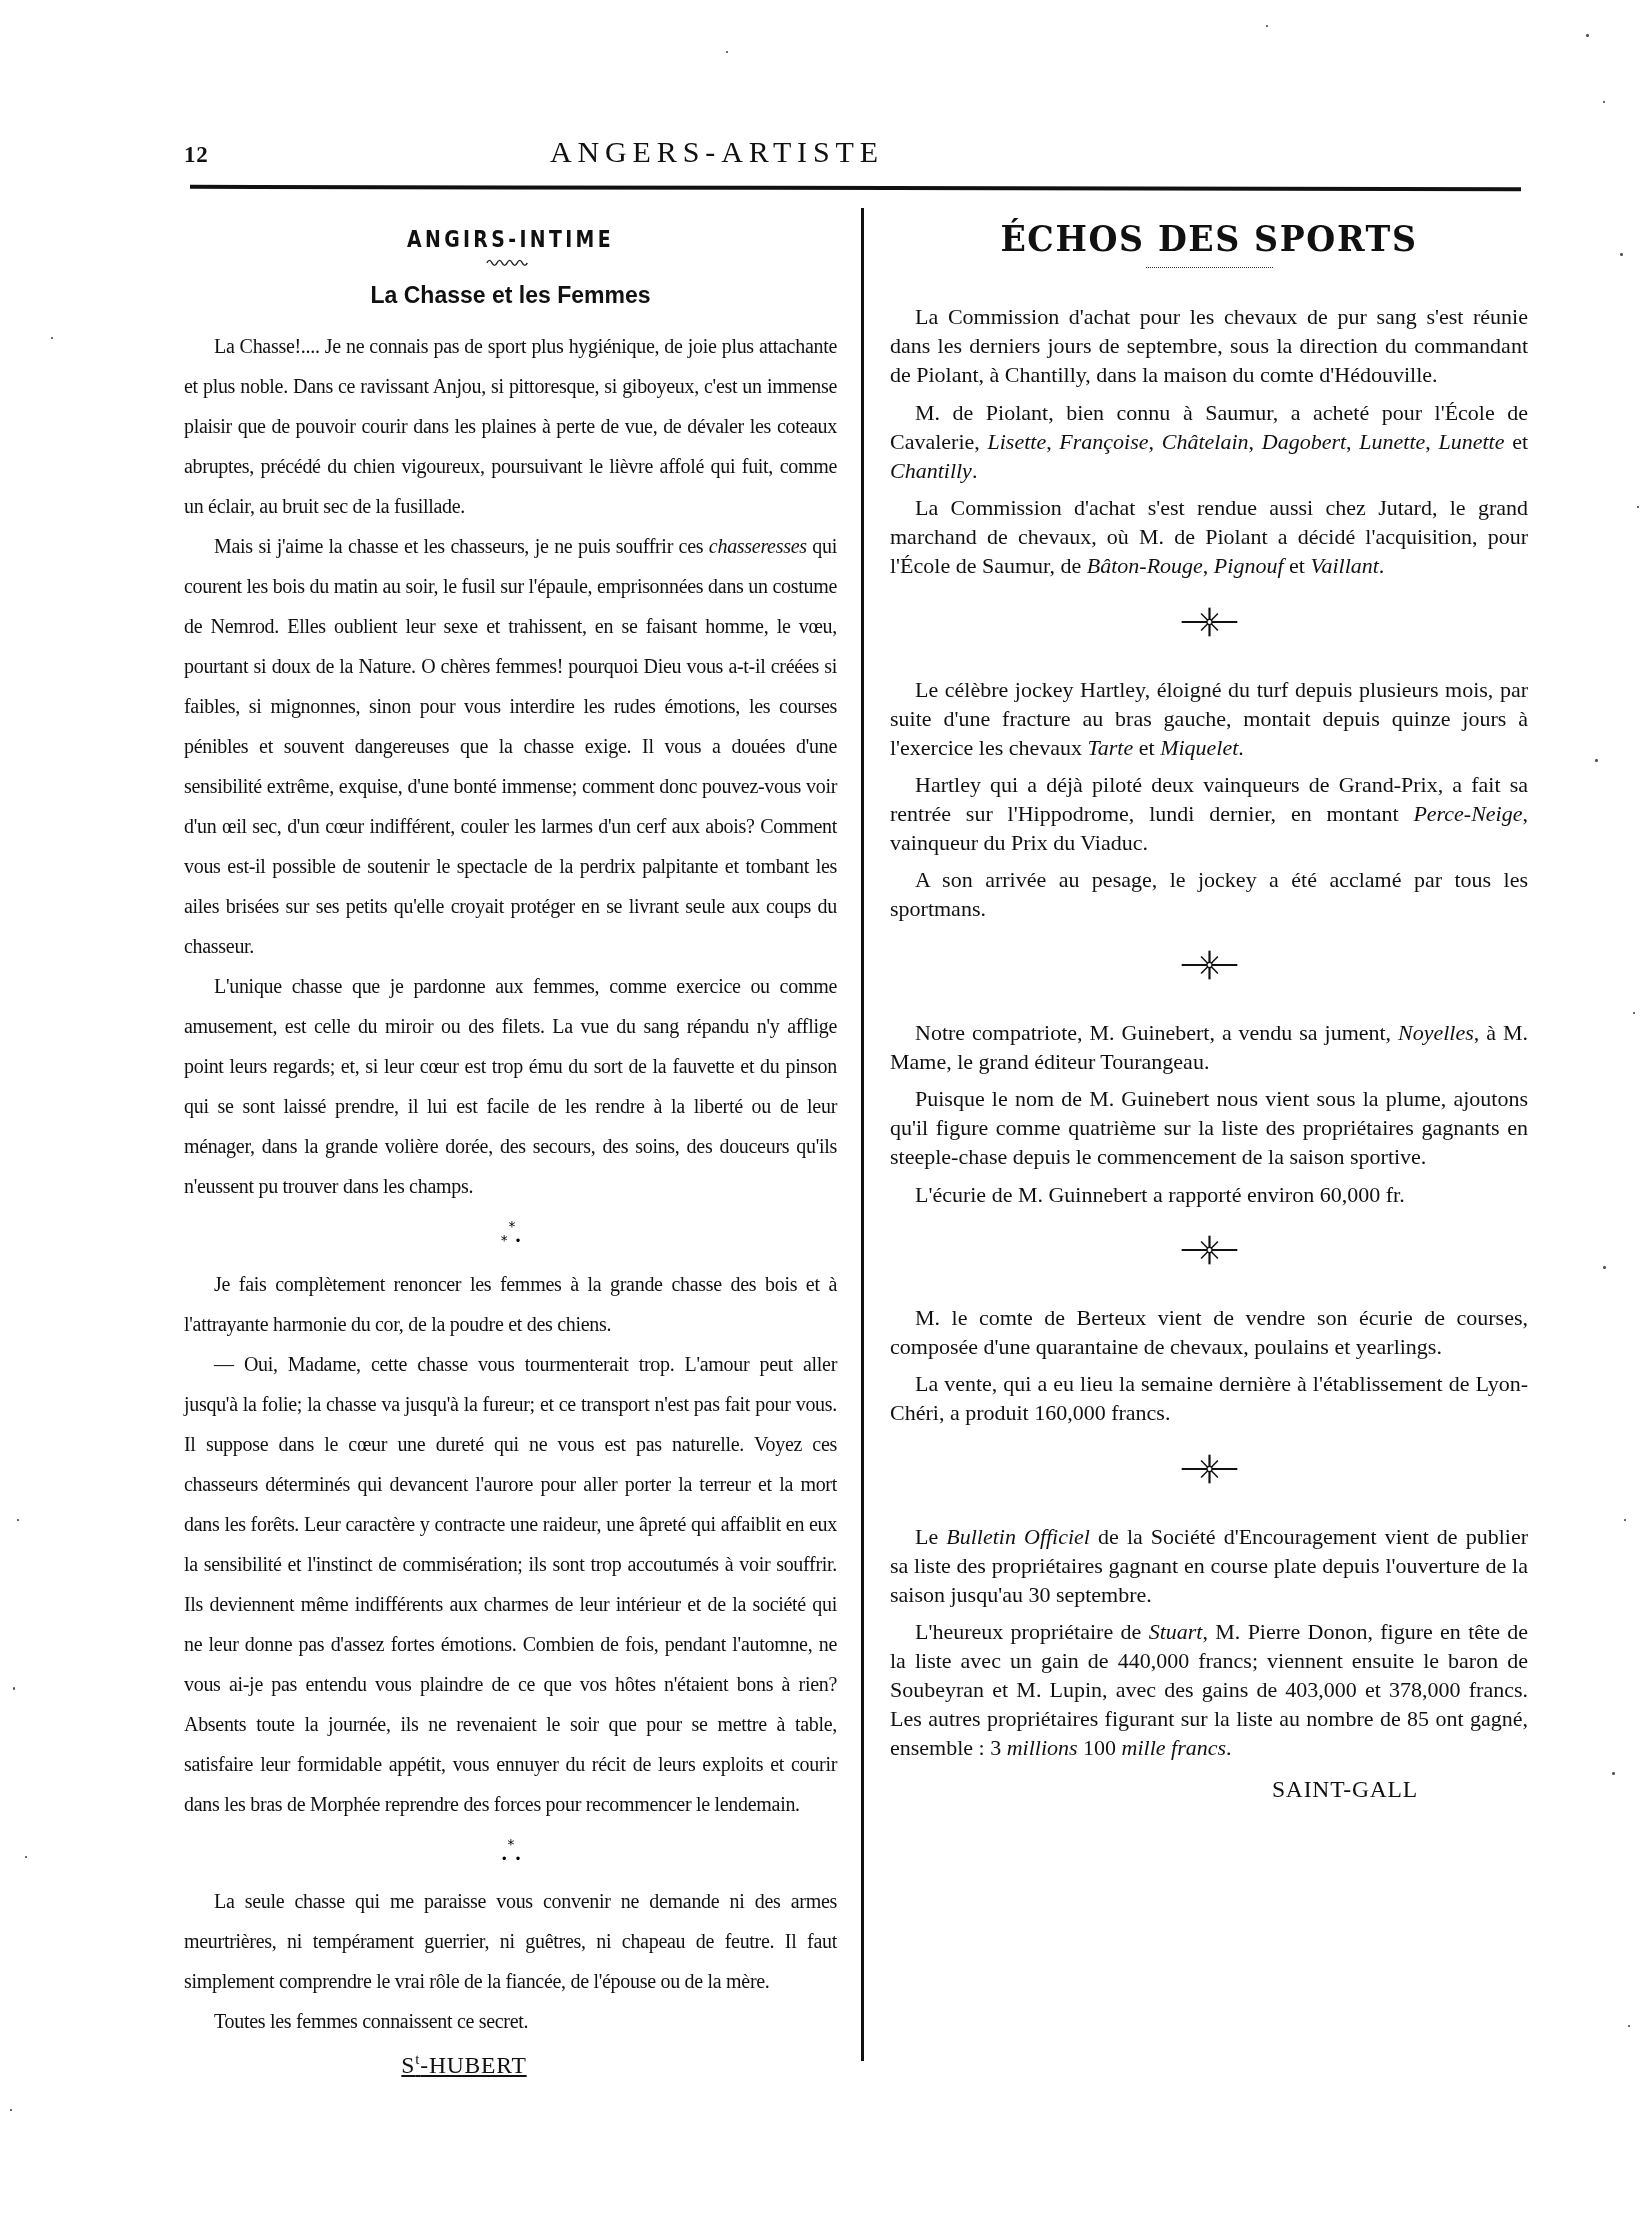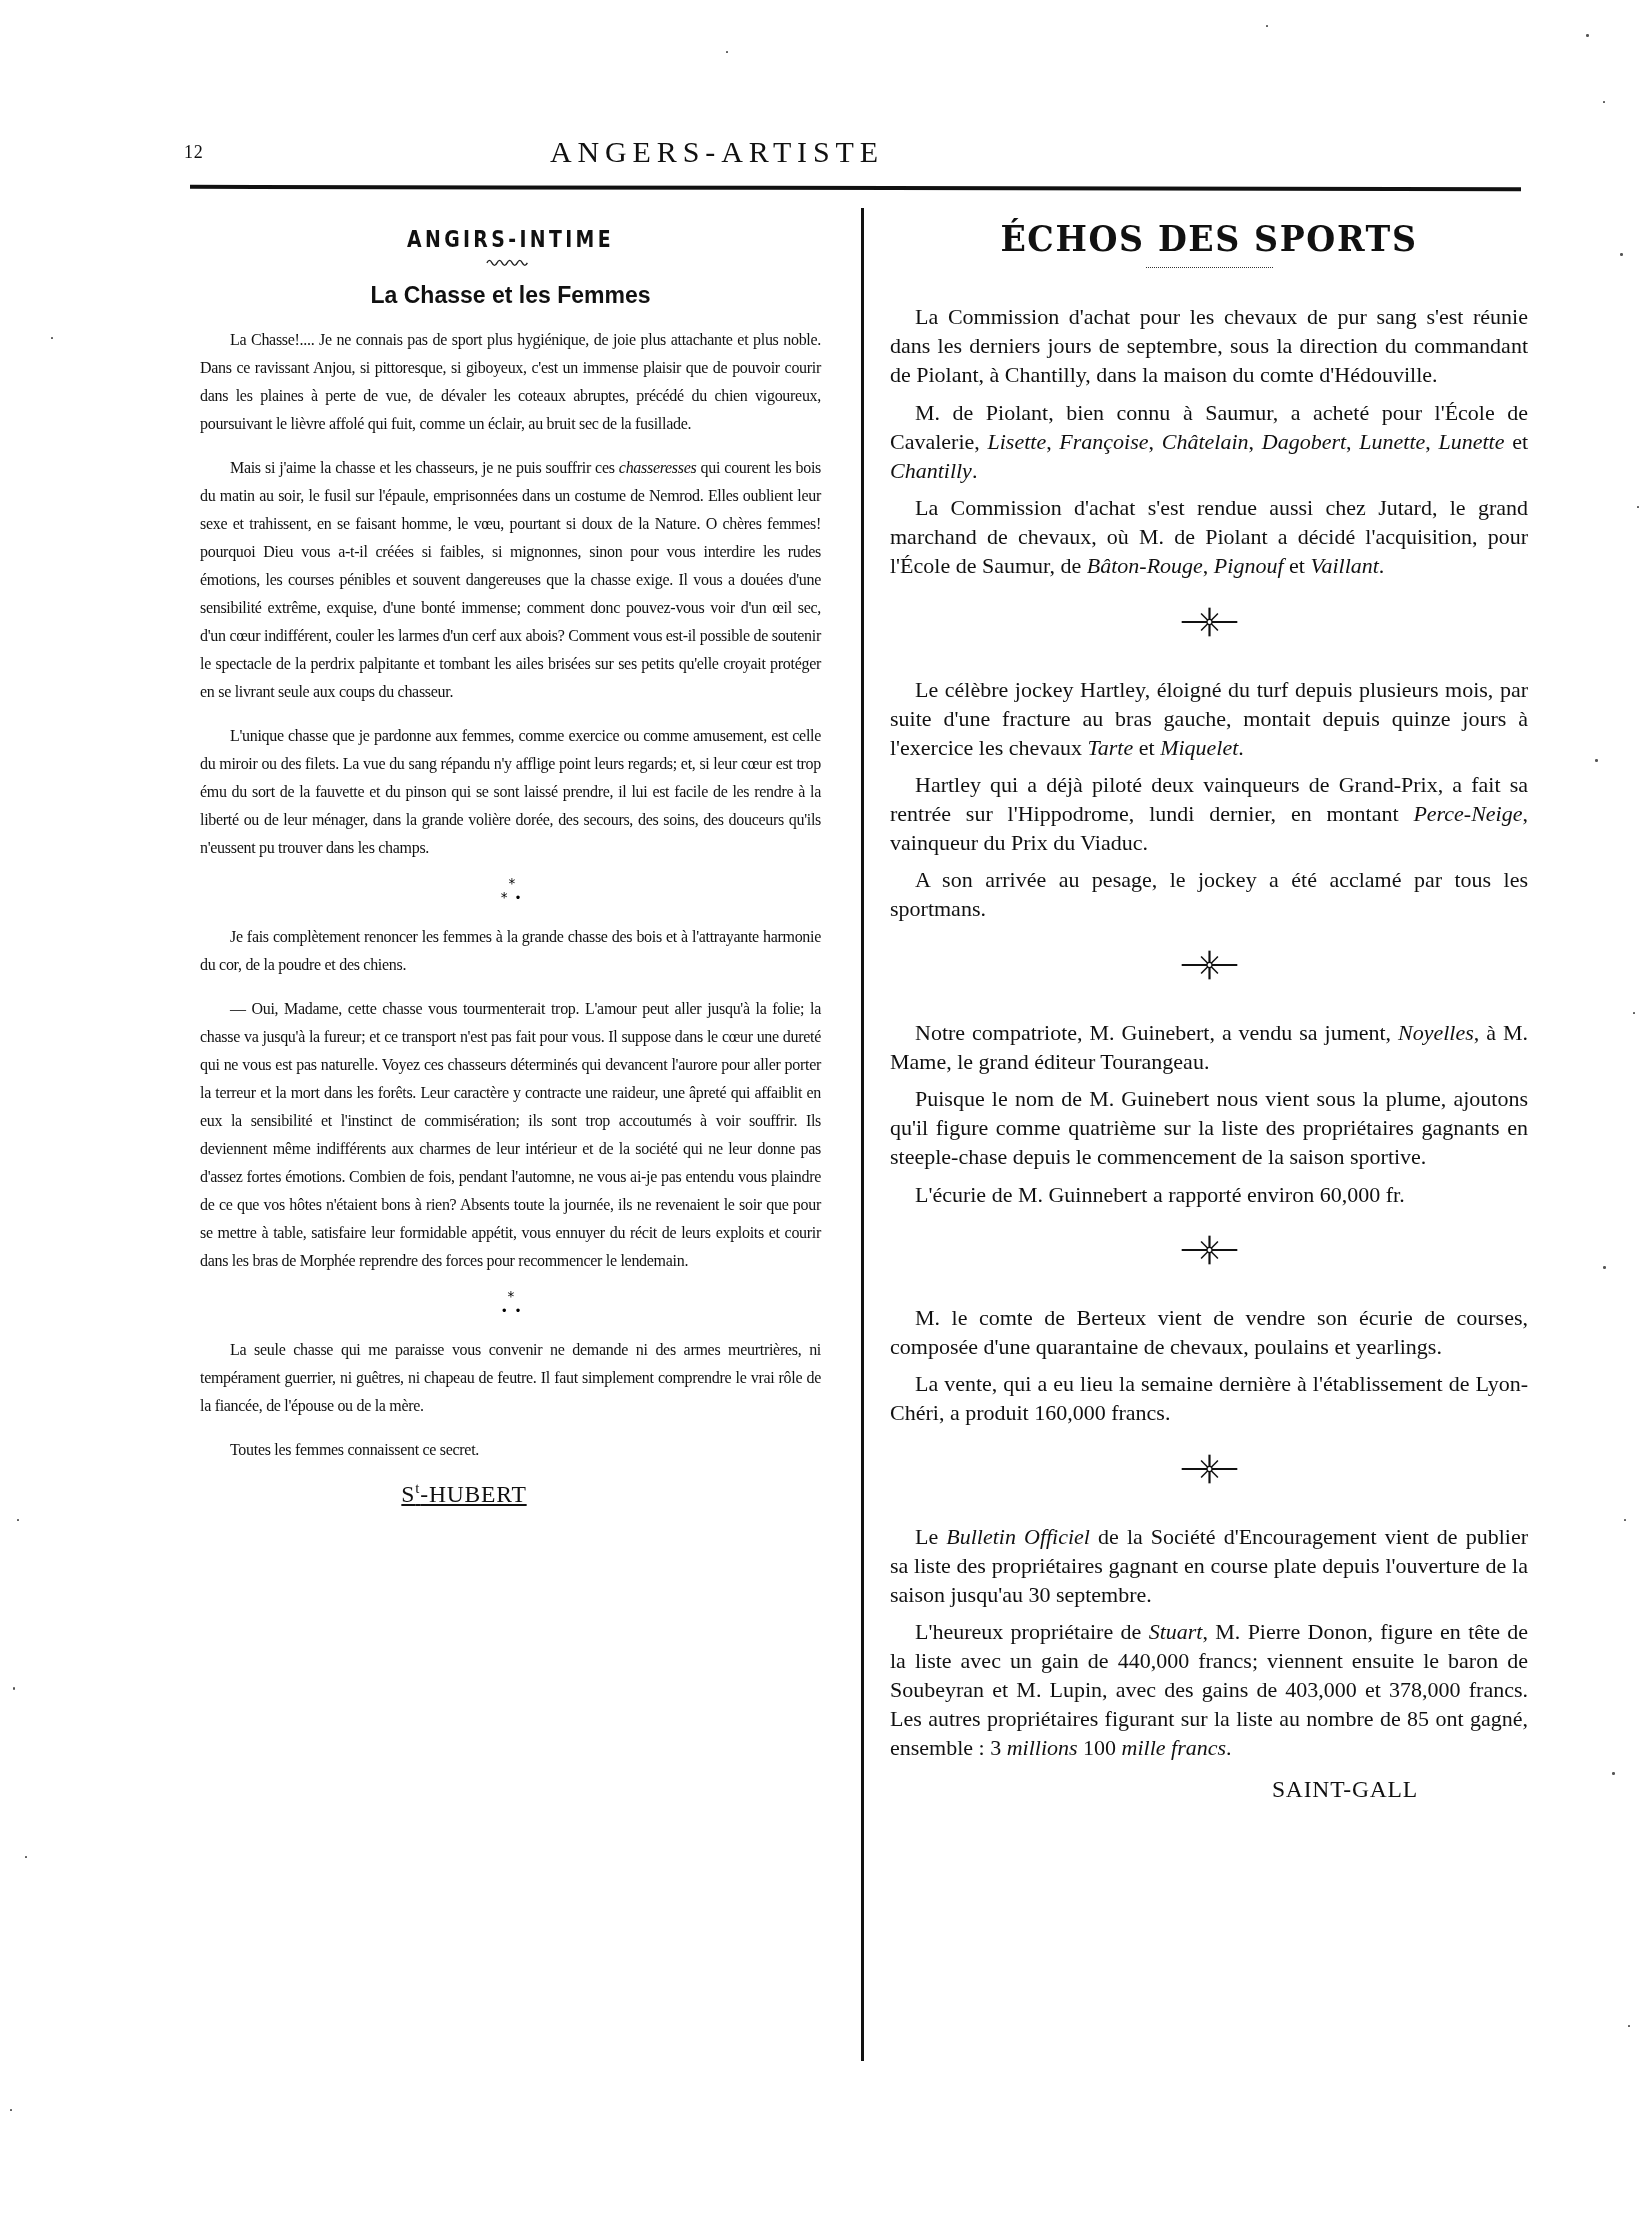--- a/index.html
+++ b/index.html
@@ -3,21 +3,21 @@
 <meta charset="utf-8">
 <style>
   html, body { margin: 0; padding: 0; }
   body {
     width: 1650px; height: 2227px; background: #ffffff; color: #111;
     position: relative; overflow: hidden;
     font-family: "Liberation Serif", "DejaVu Serif", serif;
   }
   .page-number {
     position: absolute; left: 184px; top: 142px;
-    font-size: 18px; font-weight: normal; letter-spacing: 0.8px;
+    font-size: 23px; font-weight: bold; letter-spacing: 0.8px;
   }
   .masthead {
     position: absolute; left: 0; width: 1358px; top: 135px; text-align: center;
     font-size: 30px; letter-spacing: 5.9px; padding-left: 76px; box-sizing: border-box;
   }
   .header-rule {
     position: absolute; left: 190px; top: 186px; width: 1331px; height: 4.2px;
     background: #111; transform: rotate(0.1deg);
   }
   .col-divider {
@@ -30,21 +30,21 @@
   .section-title-left {
     text-align: center; font-family: "DejaVu Sans", sans-serif; font-size: 23.6px;
     letter-spacing: 4.2px; margin-top: 17px; transform: scaleX(0.8); font-weight: bold;
   }
   .squiggle { text-align: center; font-size: 13.5px; margin-top: 3.4px; letter-spacing: -1.7px; }
   .article-title {
     text-align: center; font-family: "Liberation Sans", sans-serif; font-weight: bold;
     font-size: 23px; margin-top: 10px; margin-bottom: 17px;
   }
   .left-body p {
-    margin: 16px; font-size: 16px; line-height: 28px; text-align: justify;
+    margin: 0; font-size: 20px; line-height: 40px; text-align: justify;
     text-indent: 30px; letter-spacing: -0.3px;
   }
   .dinkus {
     text-align: center; font-size: 18.6px; line-height: 11.8px; margin: 15px 0 13.5px 0;
   }
   .sig-left { text-align: center; font-size: 23.6px; margin-top: 10px; padding-right: 93px; letter-spacing: 0.8px; text-decoration: underline; }
   .sig-left sup { font-size: 15px; }
 
   .section-title-right {
     text-align: center; font-family: "DejaVu Serif", serif; font-size: 35px;

